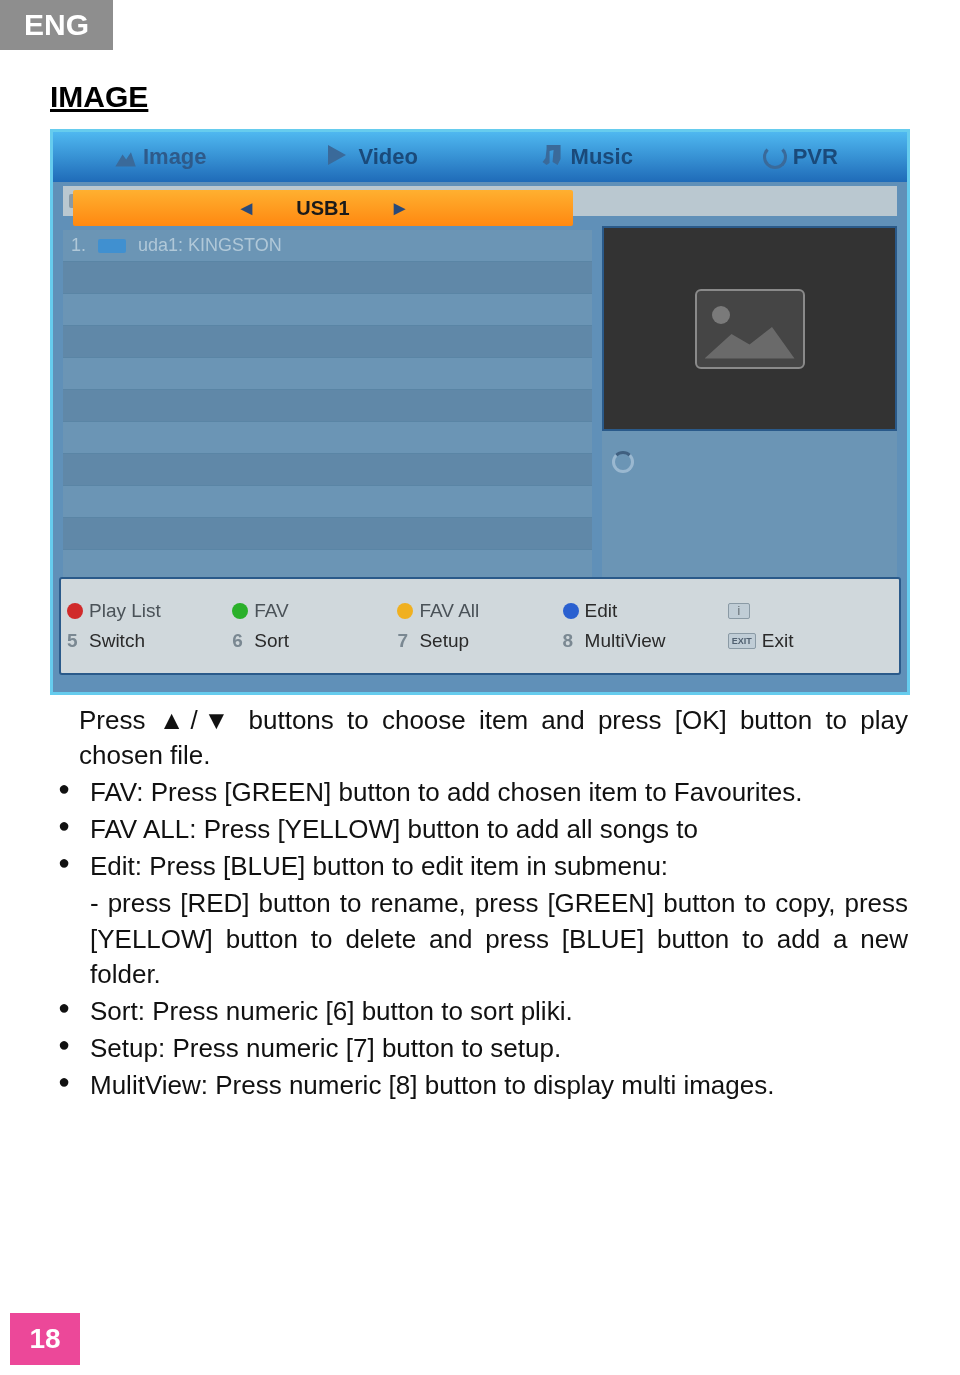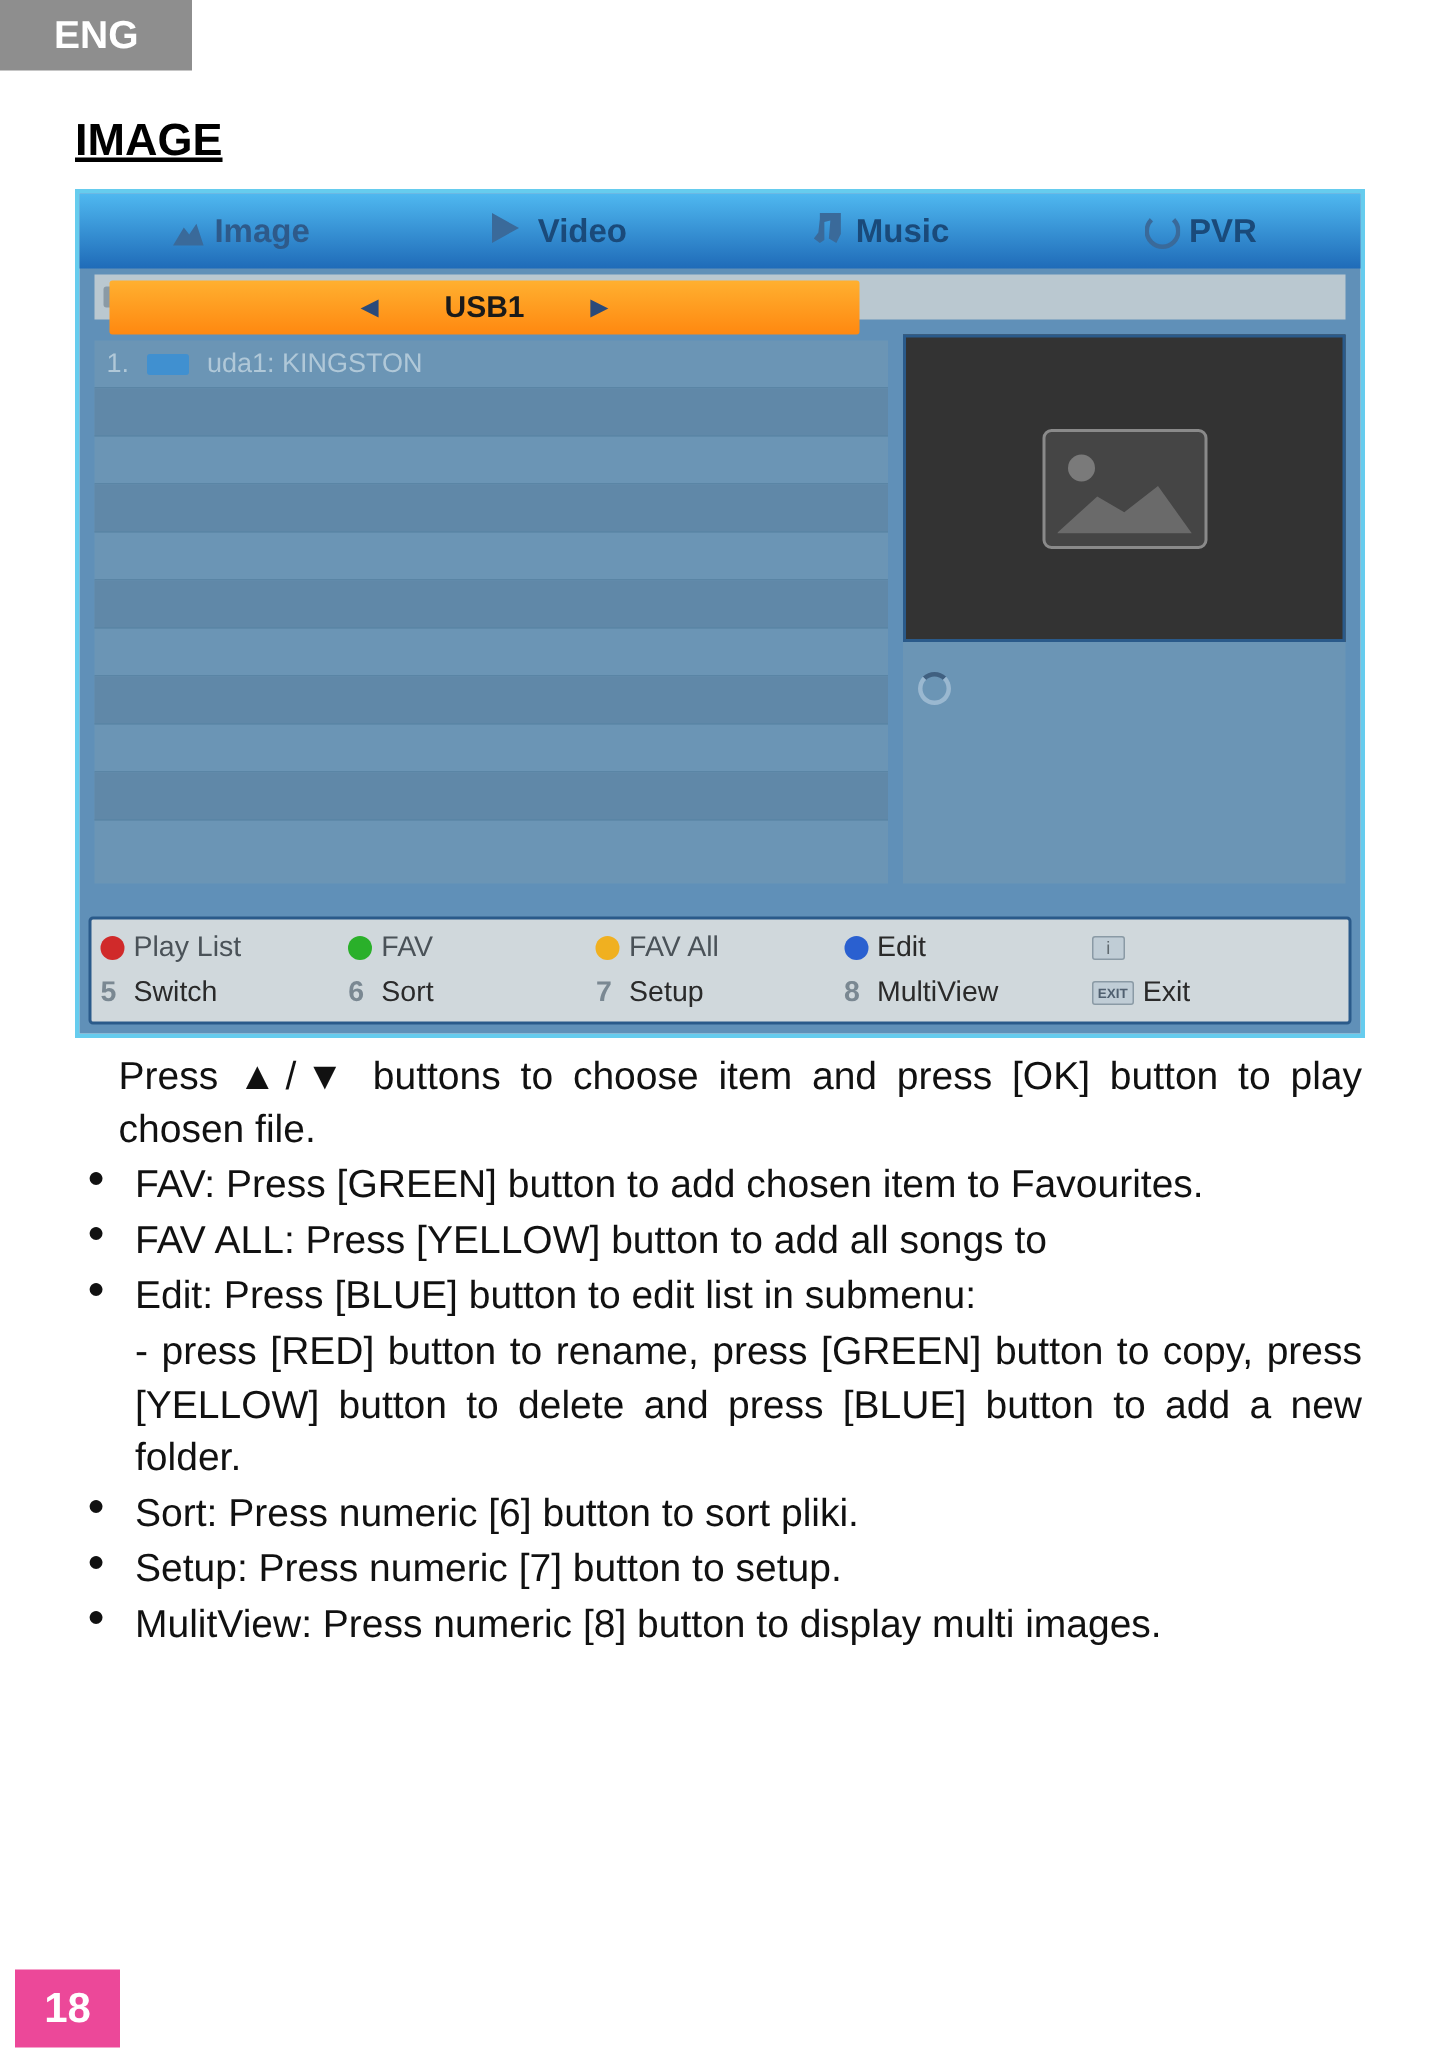--- a/index.html
+++ b/index.html
@@ -1,18 +1,18 @@
 <!DOCTYPE html>
 <html><head>
 <meta charset="utf-8">
 <style>
 * { margin: 0; padding: 0; box-sizing: border-box; }
 body { font-family: Arial, sans-serif; background: #fff; width: 960px; }
 .page { width: 960px; padding: 0; position: relative; min-height: 1375px; }
-.lang-tab { background: #8e8e8e; color: #fff; font-weight: bold; font-size: 26px; padding: 8px 36px; display: inline-block; margin: 0 0 20px 0; }
+.lang-tab { background: #8e8e8e; color: #fff; font-weight: bold; font-size: 30px; padding: 8px 24px; display: inline-block; margin: 0 0 20px 0; }
 .heading { font-size: 30px; font-weight: bold; text-decoration: underline; margin: 10px 0 15px 50px; }
 .screenshot-container { margin: 0 50px 8px 50px; border: 3px solid #66ccee; }
 .screenshot { background: #6090b8; position: relative; height: 560px; }
 .top-tabs { display: flex; height: 50px; background: linear-gradient(#4fb8f0,#1f6bb8); align-items: center; }
 .tab { flex: 1; display: flex; align-items: center; justify-content: center; gap: 6px; color: #1a4a7a; font-weight: bold; font-size: 22px; }
 .tab.active { color: #2e5a8a; }
 .tab .tabicon { width: 24px; height: 24px; display: inline-block; }
 .icon-img { background: #3a6a9a; clip-path: polygon(10% 90%, 40% 40%, 55% 60%, 75% 30%, 95% 90%); }
 .icon-vid { width: 0; height: 0; border-left: 18px solid #3a6a9a; border-top: 10px solid transparent; border-bottom: 10px solid transparent; }
 .icon-pvr { width: 22px; height: 22px; border: 3px solid #3a6a9a; border-radius: 50%; border-top: 3px solid transparent; }
@@ -27,21 +27,21 @@
 .usb-mini { width: 28px; height: 14px; background: #4090d0; border-radius: 2px; position: relative; }
 .right-col { width: 295px; display: flex; flex-direction: column; }
 .preview-box { height: 205px; background: #333; border: 2px solid #2a5a8a; display: flex; align-items: center; justify-content: center; }
 .preview-frame { width: 110px; height: 80px; background: #454545; border: 2px solid #8a8a8a; border-radius: 6px; position: relative; }
 .preview-frame::before { content: ""; position: absolute; left: 15px; top: 15px; width: 18px; height: 18px; border-radius: 50%; background: #7a7a7a; }
 .preview-frame::after { content: ""; position: absolute; left: 8px; bottom: 8px; right: 8px; height: 35px; background: #6a6a6a; clip-path: polygon(0% 100%, 30% 30%, 50% 60%, 75% 10%, 100% 100%); }
 .spinner-area { flex: 1; display: flex; align-items: flex-start; justify-content: flex-start; padding: 20px 10px; background: #6b95b5; }
 .spinner { width: 22px; height: 22px; border: 3px solid #9ab8d0; border-top: 3px solid #406080; border-radius: 50%; }
 .path-row { margin: 4px 10px; height: 30px; background: #bac8d0; display: flex; align-items: center; padding-left: 6px; color: #606a70; gap: 8px; font-size: 18px; }
 .folder-ico { width: 18px; height: 14px; background: #8a9aa5; border-radius: 2px; }
-.btn-rows { position: absolute; bottom: 6px; left: 6px; right: 6px; background: #d0d8dc; border: 2px solid #2a5a8a; border-radius: 3px; padding: 4px 6px; }
+.btn-rows { position: absolute; bottom: 17px; left: 6px; right: 6px; background: #d0d8dc; border: 2px solid #2a5a8a; border-radius: 3px; padding: 17px 6px; }
 .btn-line { display: flex; align-items: center; height: 30px; }
 .btn-item { flex: 1; display: flex; align-items: center; gap: 6px; font-size: 19px; color: #4a5258; }
 .btn-item.dark { color: #2a2a2a; }
 .dot { width: 16px; height: 16px; border-radius: 50%; }
 .dot.red { background: #d02a2a; }
 .dot.green { background: #2ab02a; }
 .dot.yellow { background: #f0b020; }
 .dot.blue { background: #2a60d0; }
 .num-badge { color: #7a8892; font-weight: bold; width: 16px; }
 .info-ico { width: 22px; height: 16px; background: #c0cdd6; border: 1px solid #8a9aa5; border-radius: 2px; color: #606a70; font-size: 12px; text-align: center; line-height: 14px; }
@@ -170,21 +170,21 @@
   </div>
 </div>
 
 <div class="body-text">
   <div class="intro">Press ▲/▼ buttons to choose item and press [OK] button to play chosen file.</div>
   <ul class="bullet-list">
     <li>FAV: Press [GREEN] button to add chosen item to Favourites.</li>
     <li><span>FAV ALL: Press [YELLOW] button to add all songs to</span></li>
   </ul>
   <ul class="bullet-list">
-    <li>Edit: Press [BLUE] button to edit list in submenu:</li>
+    <li>Edit: Press [BLUE] button to edit item in submenu:</li>
   </ul>
   <div class="sub-indent">- press [RED] button to rename, press [GREEN] button to copy, press [YELLOW] button to delete and press [BLUE] button to add a new folder.</div>
   <ul class="bullet-list">
     <li>Sort: Press numeric [6] button to sort pliki.</li>
     <li>Setup: Press numeric [7] button to setup.</li>
     <li>MulitView: Press numeric [8] button to display multi images.</li>
   </ul>
 </div>
 
 <div class="page-num">18</div>

